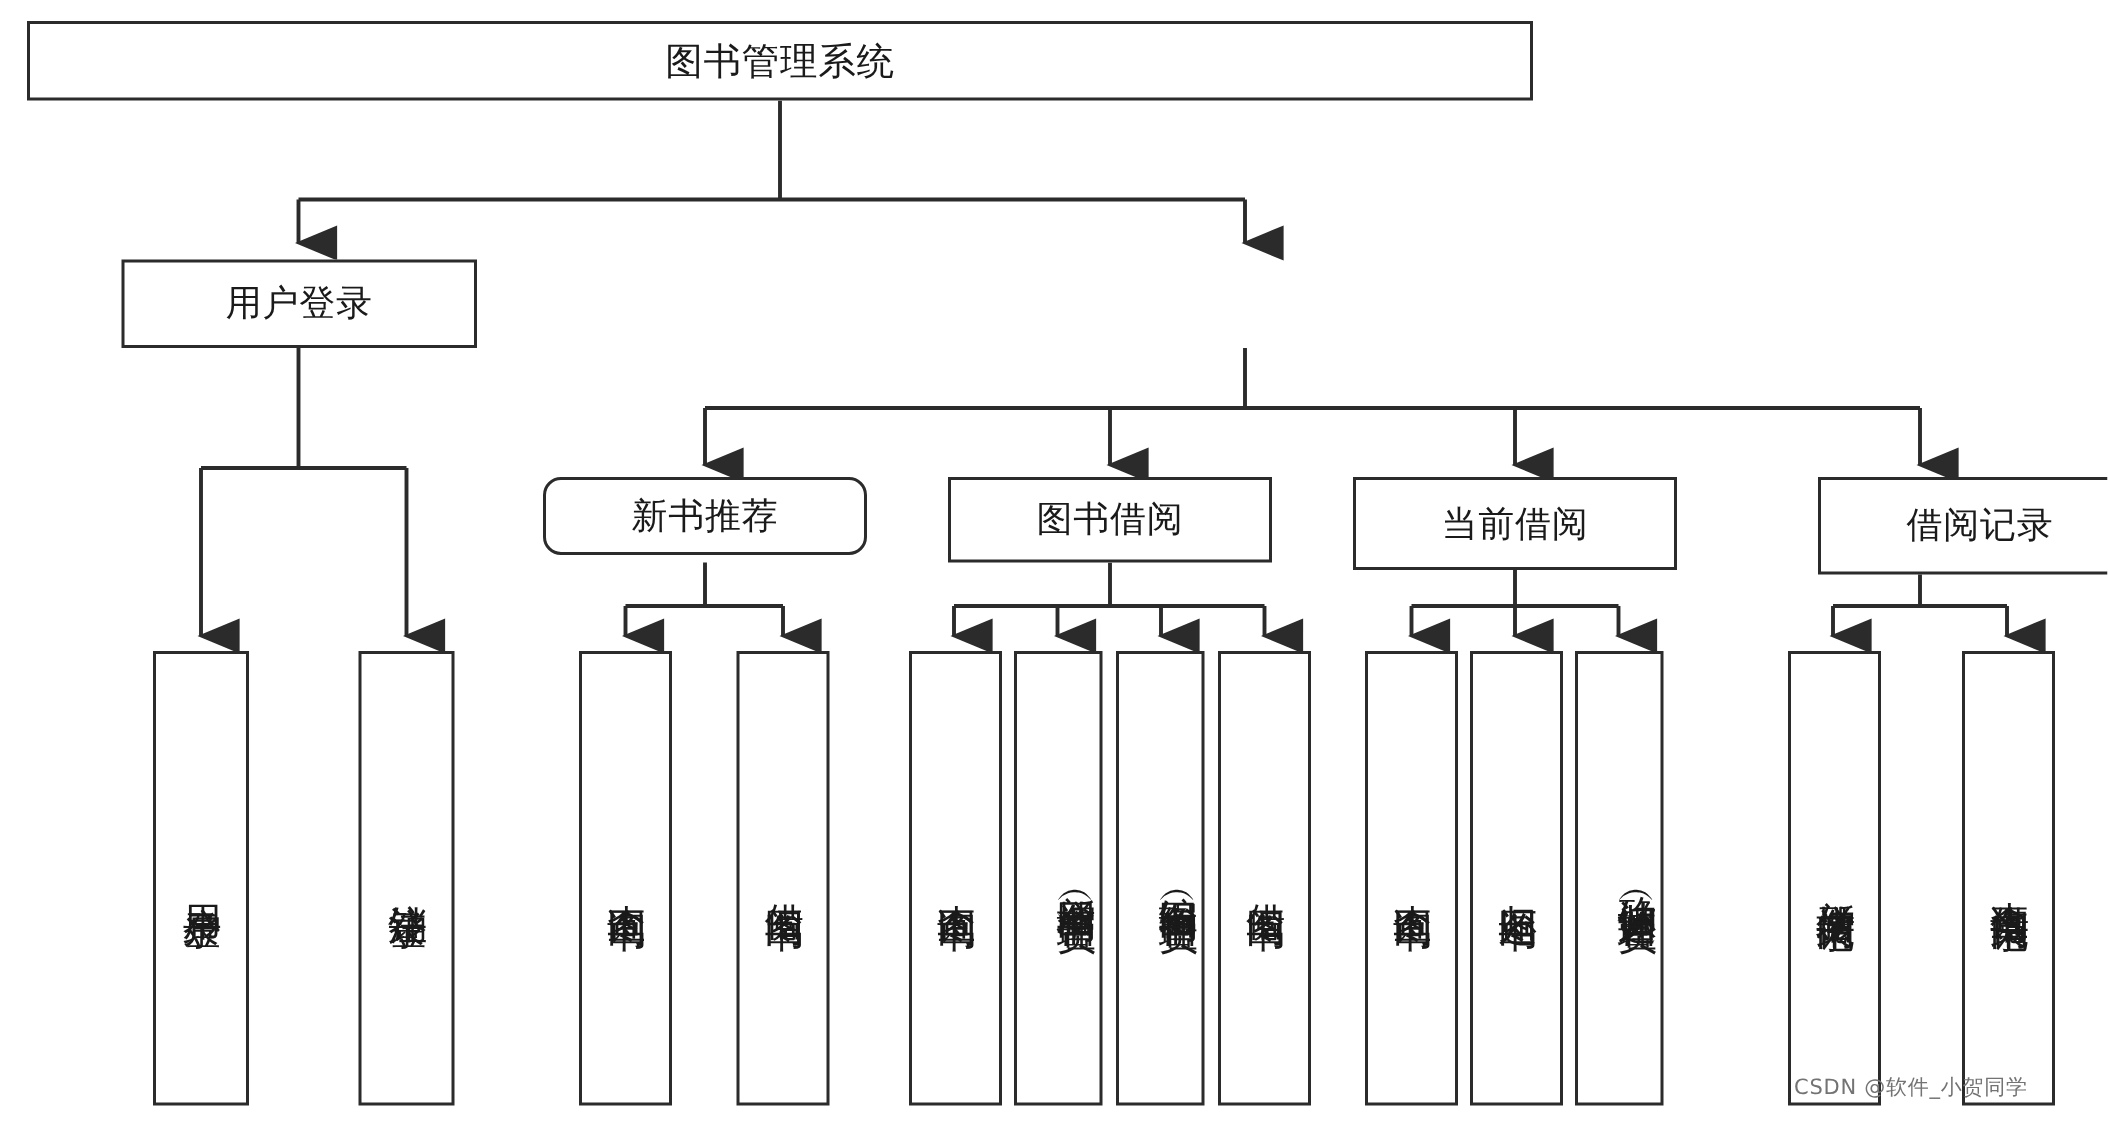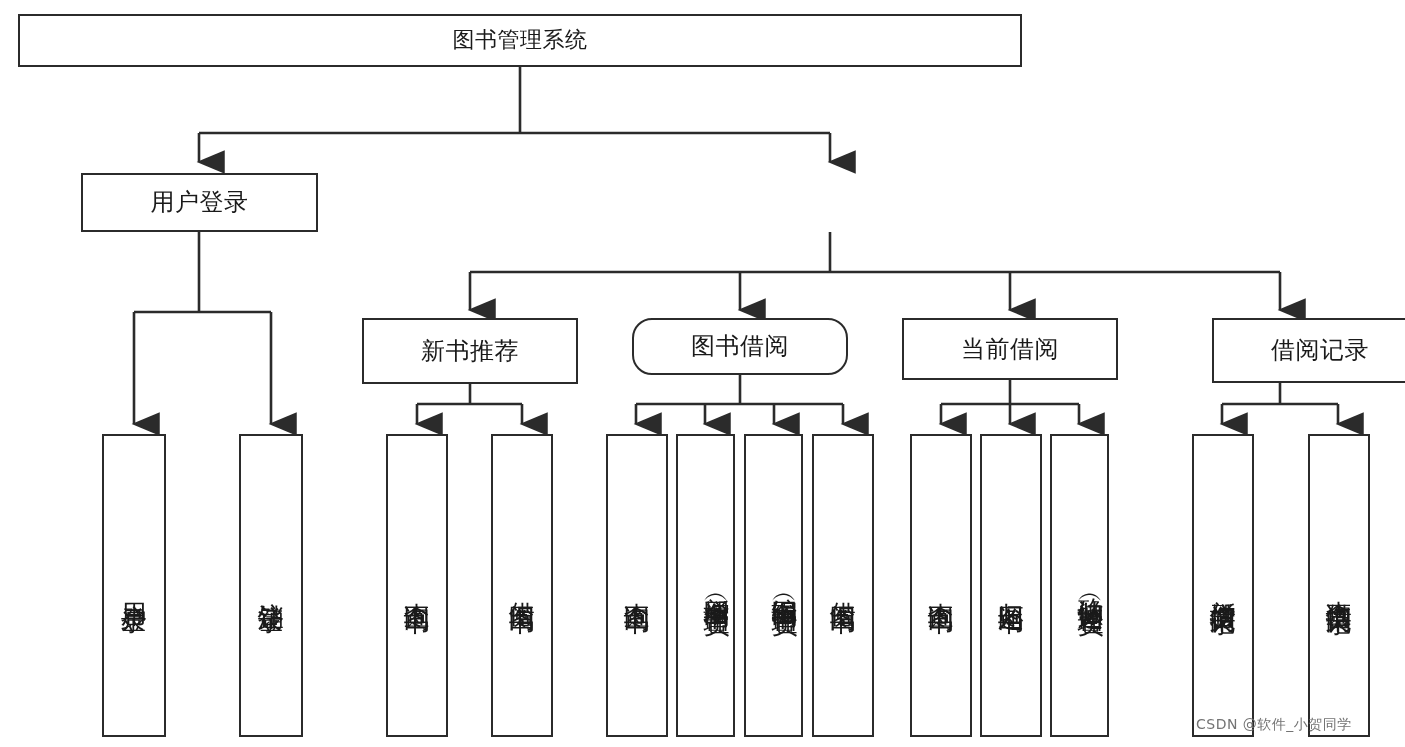--- a/index.html
+++ b/index.html
@@ -34,21 +34,21 @@
     align-items: center;
     justify-content: center;
     color: #1a1a1a;
   }
   .node.horiz {
     font-size: 24px;
     letter-spacing: 0.5px;
     line-height: 1.1;
   }
   .node.root {
-    font-size: 22px;
+    font-size: 25px;
   }
   .node.vert {
     writing-mode: vertical-rl;
     text-orientation: upright;
     font-size: 26px;
     line-height: 1.25;
     letter-spacing: 2px;
     padding-top: 8px;
     padding-bottom: 8px;
     align-items: flex-start;
@@ -118,22 +118,22 @@
       <path d="M 1222 404 L 1338 404"></path>
       <path d="M 1222 404 L 1222 424" marker-end="url(#arrow)"></path>
       <path d="M 1338 404 L 1338 424" marker-end="url(#arrow)"></path>
     </g>
   </svg>
 
   <div class="node horiz root" style="left:18px; top:14px; width:1004px; height:53px;">图书管理系统</div>
 
   <div class="node horiz" style="left:81px; top:173px; width:237px; height:59px;">用户登录</div>
 
-  <div class="node horiz" style="left:362px; top:318px; width:216px; height:66px;">新书推荐</div>
-  <div class="node horiz" style="left:632px; top:318px; width:216px; height:57px;border-radius:20px;">图书借阅</div>
+  <div class="node horiz" style="left:362px; top:318px; width:216px; height:52px;border-radius:12px;">新书推荐</div>
+  <div class="node horiz" style="left:632px; top:318px; width:216px; height:57px;">图书借阅</div>
   <div class="node horiz" style="left:902px; top:318px; width:216px; height:62px;">当前借阅</div>
   <div class="node horiz" style="left:1212px; top:318px; width:216px; height:65px;">借阅记录</div>
 
   <div class="node vert" style="left:102px; top:434px; width:64px; height:303px; align-items:center;">用户登录</div>
   <div class="node vert" style="left:239px; top:434px; width:64px; height:303px; align-items:center;">注销登录</div>
 
   <div class="node vert" style="left:386px; top:434px; width:62px; height:303px; align-items:center;">查询图书</div>
   <div class="node vert" style="left:491px; top:434px; width:62px; height:303px; align-items:center;">借阅图书</div>
 
   <div class="node vert" style="left:606px; top:434px; width:62px; height:303px; align-items:center;">查询图书</div>

